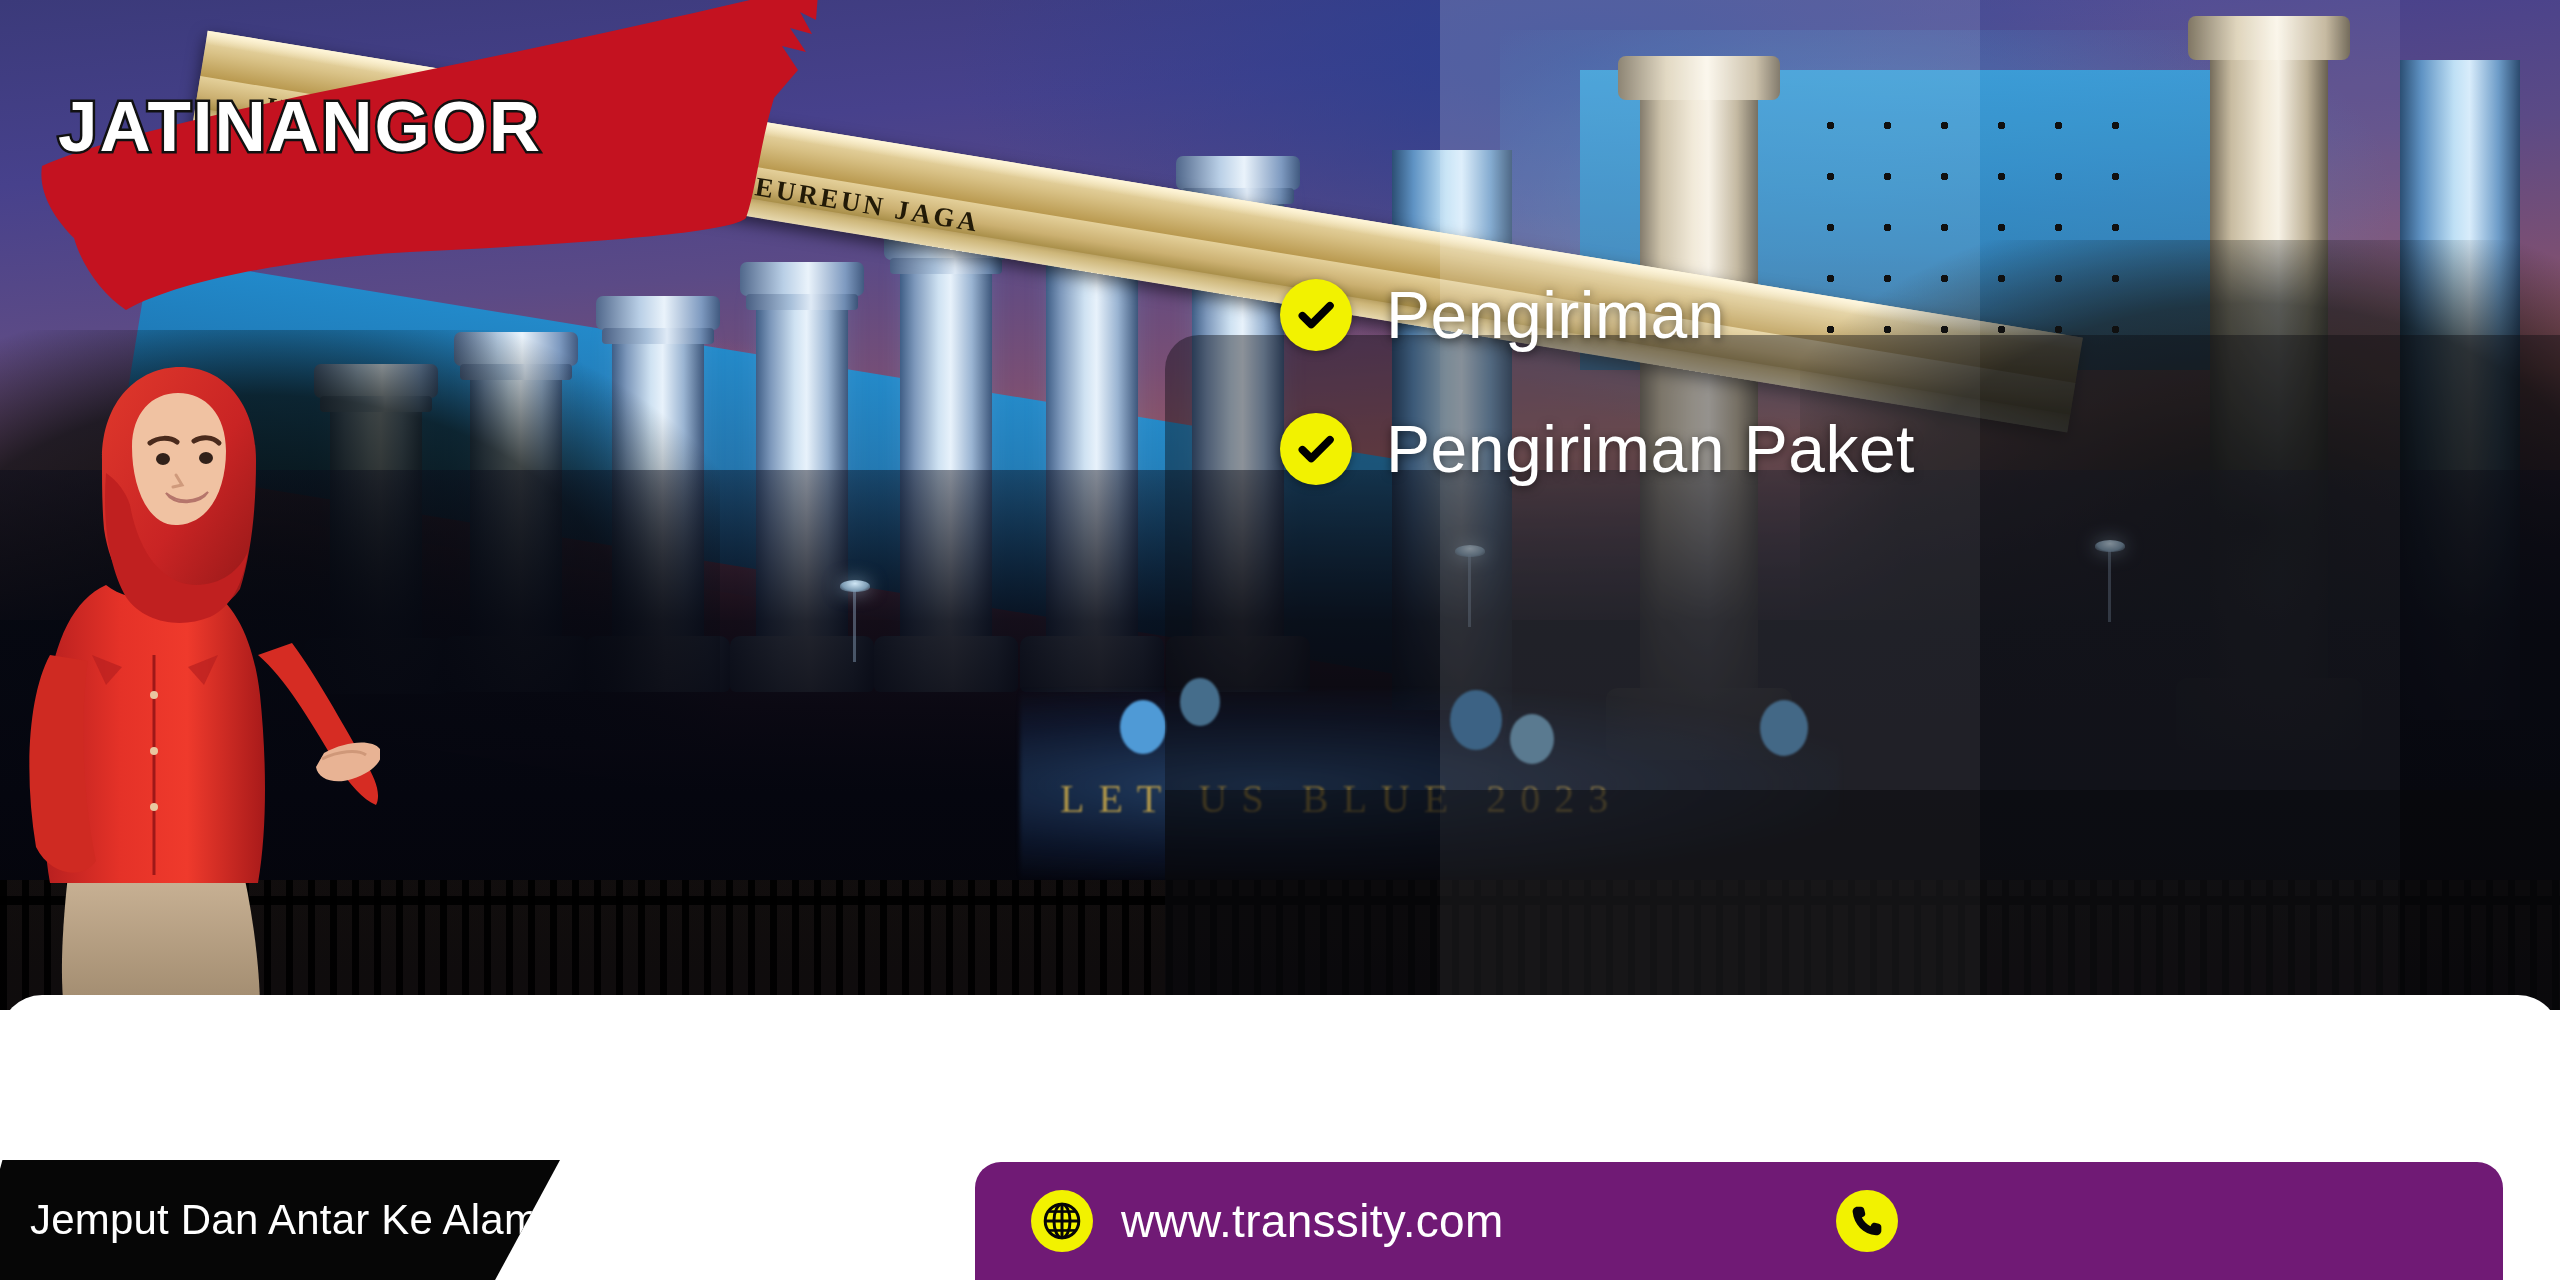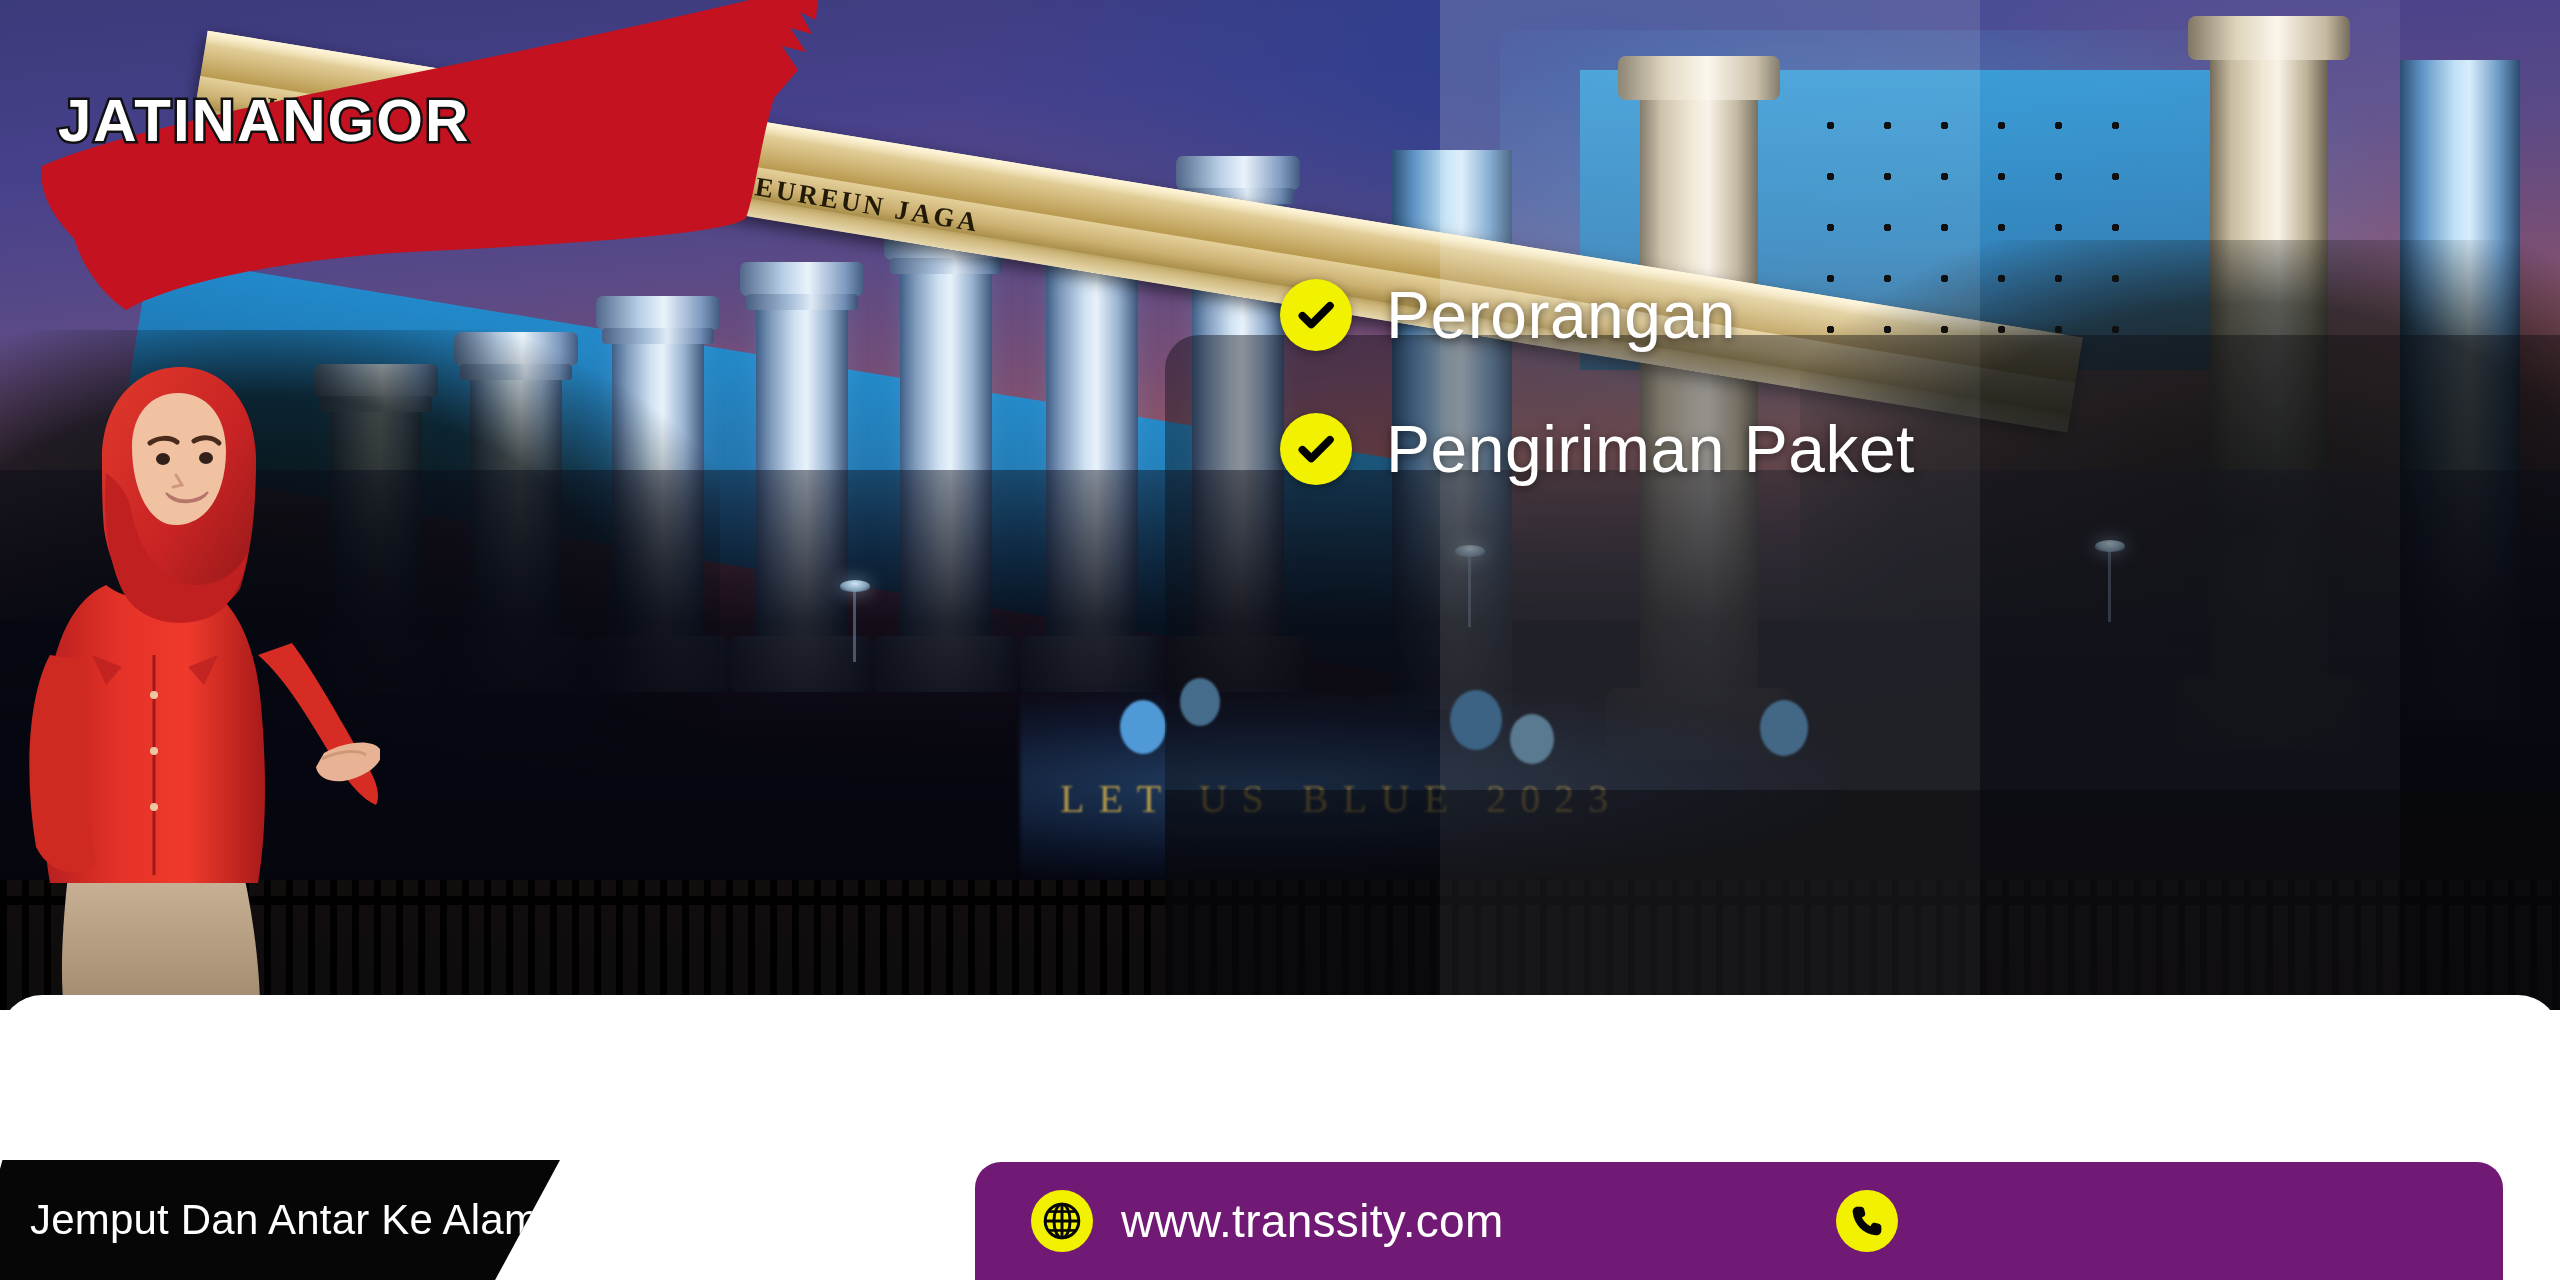--- a/index.html
+++ b/index.html
@@ -251,21 +251,21 @@
 
   
   .brush {
     position: absolute;
     left: 30px; top: -6px;
     width: 790px; height: 330px;
   }
   .title {
     position: absolute;
     left: 58px; top: 86px;
-    font-size: 60px;
+    font-size: 71px;
     font-weight: 700;
     letter-spacing: 2px;
     color: #ffffff;
     -webkit-text-stroke: 5px #111111;
     paint-order: stroke fill;
     white-space: nowrap;
     font-family: "Liberation Sans", sans-serif;
   }
 
   
@@ -524,21 +524,21 @@
   </svg>
 
   <div class="checklist">
 
     <div class="check-row">
       <span class="check-badge">
         <svg width="44" height="44" viewBox="0 0 24 24">
             <path d="M4.6 12.4 L9.4 17.2 L19.6 7" stroke="#000" stroke-width="4.2" fill="none" stroke-linecap="round" stroke-linejoin="round"></path>
           </svg>
       </span>
-      <span class="check-label">Perorangan</span>
+      <span class="check-label">Pengiriman</span>
     </div>
 
 
     <div class="check-row">
       <span class="check-badge">
         <svg width="44" height="44" viewBox="0 0 24 24">
             <path d="M4.6 12.4 L9.4 17.2 L19.6 7" stroke="#000" stroke-width="4.2" fill="none" stroke-linecap="round" stroke-linejoin="round"></path>
           </svg>
       </span>
       <span class="check-label">Pengiriman Paket</span>

